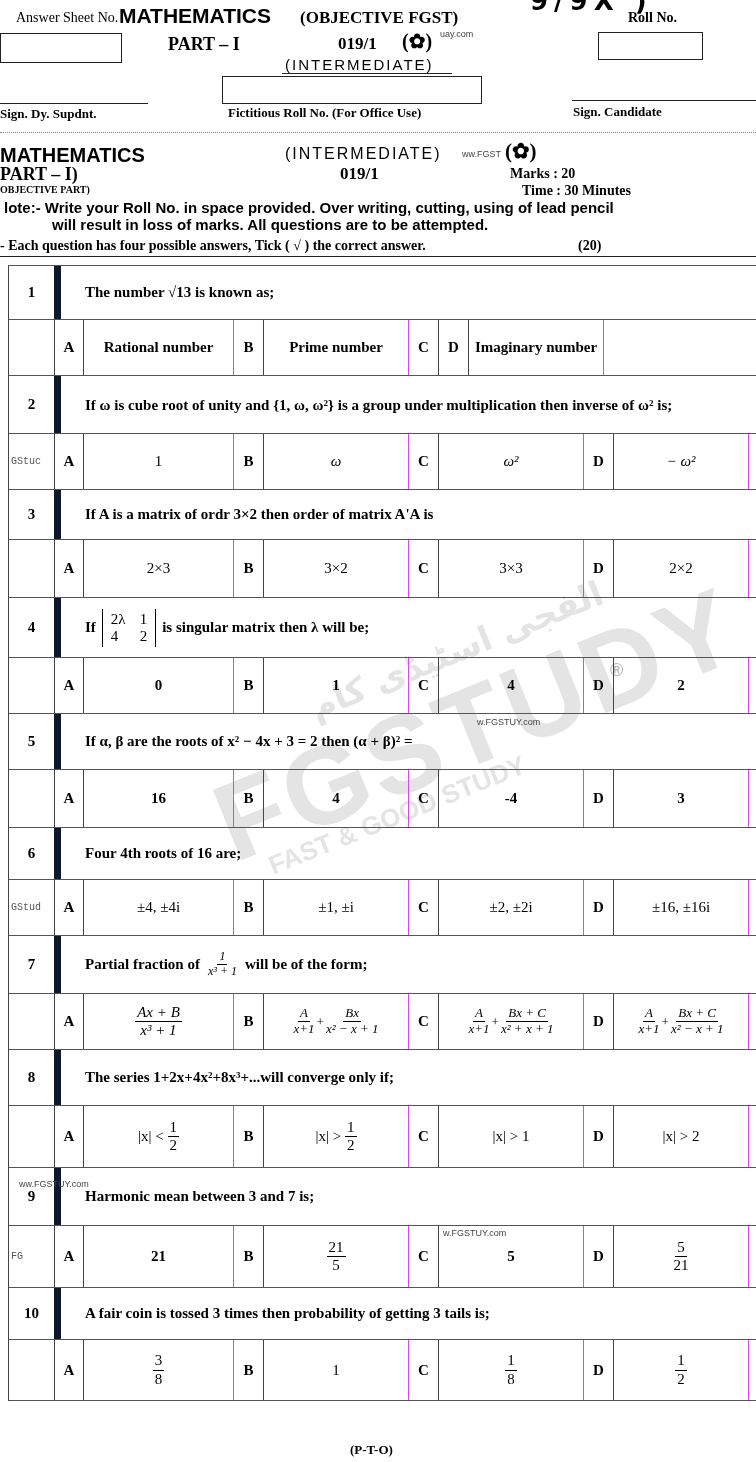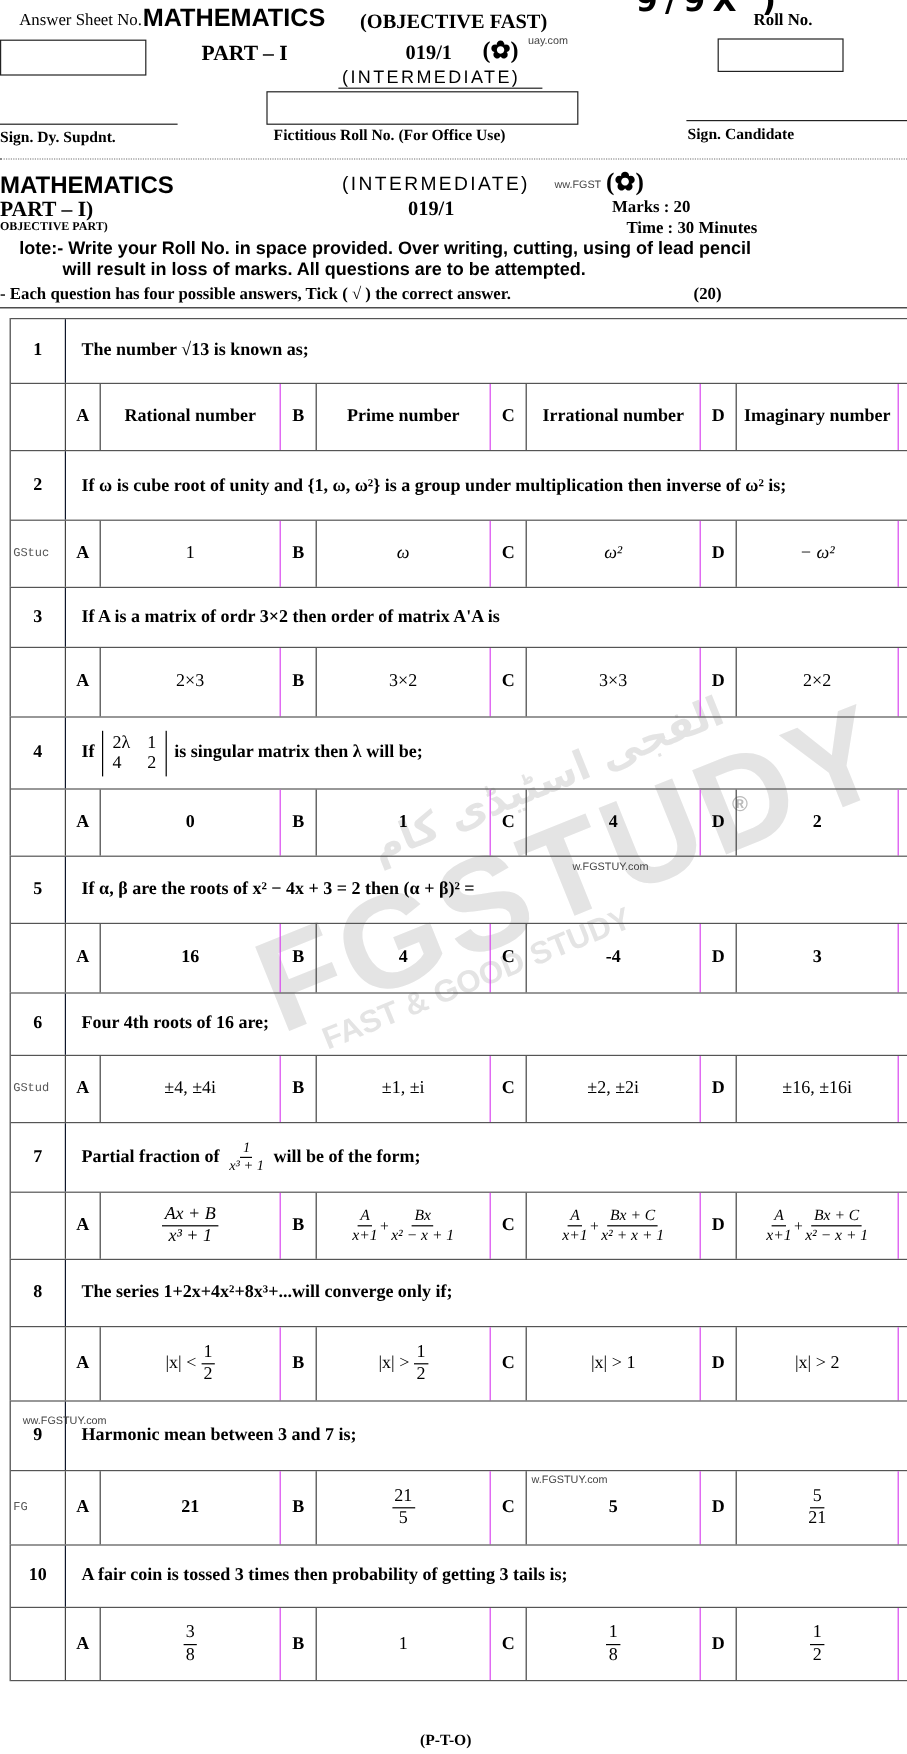--- a/index.html
+++ b/index.html
@@ -8,21 +8,21 @@
   .sans { font-family: "Liberation Sans", sans-serif; }
   .bold { font-weight: bold; }
   .box { position: absolute; border: 1px solid #222; }
   .uline { position: absolute; border-top: 1px solid #222; }
   .hand { position:absolute; top:-14px; left:530px; font-family:"DejaVu Sans", sans-serif; font-size:26px; font-weight:bold; letter-spacing:6px; }
 
   .qtable { position: absolute; left: 8px; top: 265px; width: 748px; }
   .qblock { position: relative; border-left: 1px solid #444; }
   .qrow { display: flex; align-items: center; border-top: 1px solid #555; }
   .qnum { width: 45px; text-align: center; font-weight: bold; font-size: 15px; flex: none; position: relative; }
-  .qtext { flex: 1; font-weight: bold; font-size: 15px; border-left: 1px solid #0f172a; padding-left: 13px; display:flex; align-items:center; height:100%; }
+  .qtext { flex: 1; font-weight: bold; font-size: 15px; border-left: 7px solid #0f172a; padding-left: 24px; display:flex; align-items:center; height:100%; }
   .orow { display: flex; align-items: stretch; border-top: 1px solid #555; }
   .ostub { width: 45px; flex: none; font-family: Liberation Mono, monospace; font-size: 10px; color: #555; display:flex; align-items:center; padding-left:2px; }
   .olet { width: 30px; flex: none; text-align: center; font-weight: bold; font-size: 15px; display:flex; align-items:center; justify-content:center; border-left: 1px solid #444; border-right: 1px solid #444; }
   .oval { flex: none; font-size: 15px; display:flex; align-items:center; justify-content:center; text-align:center; border-right: 1px solid #d946ef; }
   .oval.w1 { width: 150px; } .oval.w2 { width: 145px; } .oval.w3 { width: 145px; } .oval.w4 { width: 135px; }
   .olet.l2, .olet.l3, .olet.l4 { border-left: none; }
   .frac { display:inline-flex; flex-direction:column; align-items:center; vertical-align:middle; font-style:italic; line-height:1.15; }
   .frac .n { border-bottom: 1px solid #000; padding: 0 2px; }
   .frac .d { padding: 0 2px; }
   .wm { position:absolute; color:#e4e4e4; font-family:"Liberation Sans", sans-serif; font-weight:bold; pointer-events:none; }
@@ -32,21 +32,21 @@
 <body>
 
 <div class="wm" style="left:200px;top:660px;font-size:110px;transform:rotate(-22deg);letter-spacing:4px;">FGSTUDY</div>
 <div class="wm" style="left:260px;top:800px;font-size:26px;transform:rotate(-22deg);">FAST &amp; GOOD STUDY</div>
 <div class="wm" style="left:300px;top:630px;font-size:34px;transform:rotate(-22deg);font-family:'DejaVu Sans',sans-serif;">الفجی اسٹیڈی کام</div>
 <div class="wm" style="left:610px;top:660px;font-size:18px;color:#bbb;">®</div>
 
 <div class="hand">9/9X   )</div>
 <div class="abs" style="left:0;top:10px;font-size:14px;padding-left:16px;">Answer Sheet No.</div>
 <div class="abs sans bold" style="left:119px;top:4px;font-size:21px;">MATHEMATICS</div>
-<div class="abs bold" style="left:300px;top:8px;font-size:17px;">(OBJECTIVE FAST)</div>
+<div class="abs bold" style="left:300px;top:8px;font-size:17px;">(OBJECTIVE FGST)</div>
 <div class="abs bold" style="left:628px;top:10px;font-size:14px;">Roll No.</div>
 <div class="box" style="left:0;top:33px;width:122px;height:30px;"></div>
 <div class="box" style="left:598px;top:32px;width:105px;height:28px;"></div>
 <div class="abs bold" style="left:168px;top:34px;font-size:18px;">PART – I</div>
 <div class="abs bold" style="left:338px;top:34px;font-size:17px;">019/1</div>
 <div class="abs" style="left:402px;top:29px;font-size:20px;font-weight:bold;">(✿)</div>
 <div class="tiny" style="left:440px;top:29px;">uay.com</div>
 <div class="abs sans" style="left:285px;top:56px;font-size:15px;letter-spacing:2px;">(INTERMEDIATE)</div>
 <div class="uline" style="left:282px;top:73px;width:170px;"></div>
 <div class="box" style="left:222px;top:76px;width:260px;height:28px;"></div>
@@ -59,41 +59,40 @@
 
 <div class="abs sans bold" style="left:0;top:144px;font-size:20px;">MATHEMATICS</div>
 <div class="abs sans" style="left:285px;top:145px;font-size:16px;letter-spacing:2px;">(INTERMEDIATE)</div>
 <div class="tiny" style="left:462px;top:149px;">ww.FGST</div>
 <div class="abs" style="left:505px;top:139px;font-size:21px;font-weight:bold;">(✿)</div>
 <div class="abs bold" style="left:0;top:164px;font-size:18px;">PART – I)</div>
 <div class="abs bold" style="left:340px;top:164px;font-size:17px;">019/1</div>
 <div class="abs bold" style="left:510px;top:166px;font-size:14px;">Marks : 20</div>
 <div class="abs bold" style="left:0;top:184px;font-size:10px;">OBJECTIVE PART)</div>
 <div class="abs bold" style="left:510px;top:183px;font-size:14px;margin-left:12px;">Time : 30 Minutes</div>
-<div class="abs sans" style="left:16px;top:199px;font-size:15px;font-weight:bold;">lote:- Write your Roll No. in space provided. Over writing, cutting, using of lead pencil</div>
+<div class="abs sans" style="left:4px;top:199px;font-size:15px;font-weight:bold;">lote:- Write your Roll No. in space provided. Over writing, cutting, using of lead pencil</div>
 <div class="abs sans" style="left:52px;top:216px;font-size:15px;font-weight:bold;">will result in loss of marks. All questions are to be attempted.</div>
 <div class="abs bold" style="left:0;top:238px;font-size:14px;">- Each question has four possible answers, Tick ( √ ) the correct answer.</div>
 <div class="abs bold" style="left:578px;top:238px;font-size:14px;">(20)</div>
 <div class="uline" style="left:0;top:256px;width:756px;"></div>
 
 <div class="qtable">
 
   <div class="qblock">
     <div class="qrow" style="height:54px;">
       <div class="qnum">1</div>
       <div class="qtext">The number √13 is known as;</div>
     </div>
     <div class="orow" style="height:56px;">
       <div class="ostub"></div>
       <div class="olet">A</div>
       <div class="oval w1 bold">Rational number</div>
       <div class="olet l2">B</div>
       <div class="oval w2 bold">Prime number</div>
       <div class="olet l3">C</div>
-      <div class="oval w3 bold">Irrational number</div>
       <div class="olet l4">D</div>
       <div class="oval w4 bold">Imaginary number</div>
     </div>
   </div>
 
   <div class="qblock">
     <div class="qrow" style="height:58px;">
       <div class="qnum">2</div>
       <div class="qtext" style="line-height:1.6;">If ω is cube root of unity and {1, ω, ω²} is a group under multiplication then inverse of ω² is;</div>
     </div>

